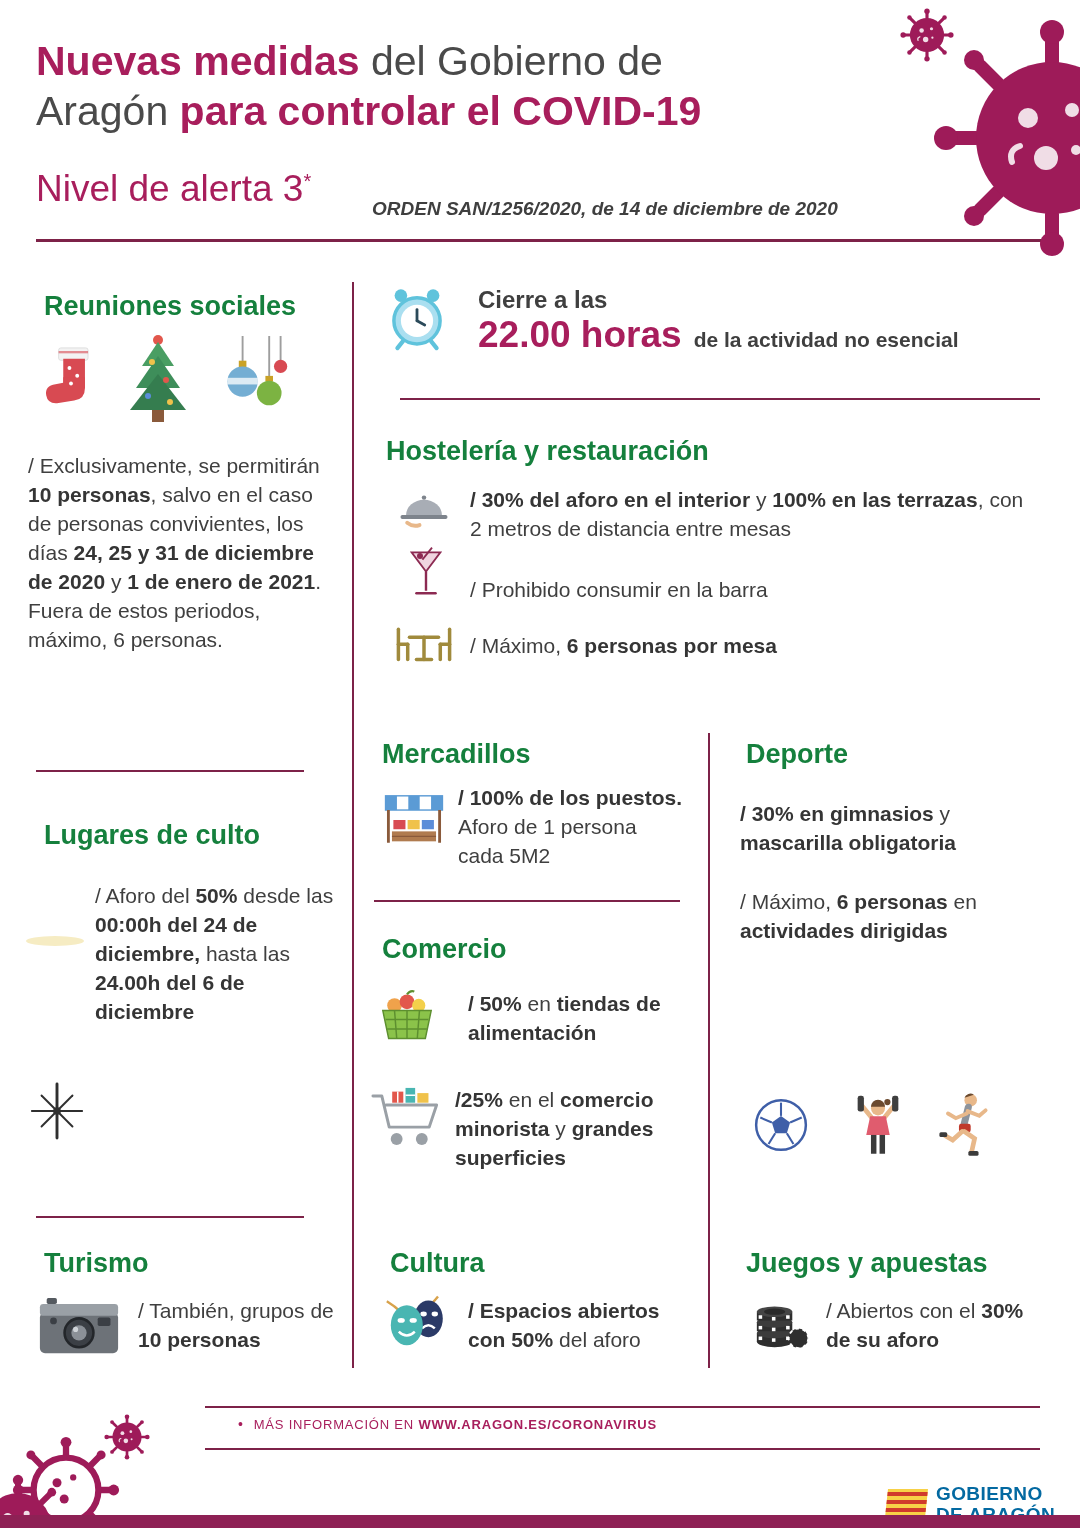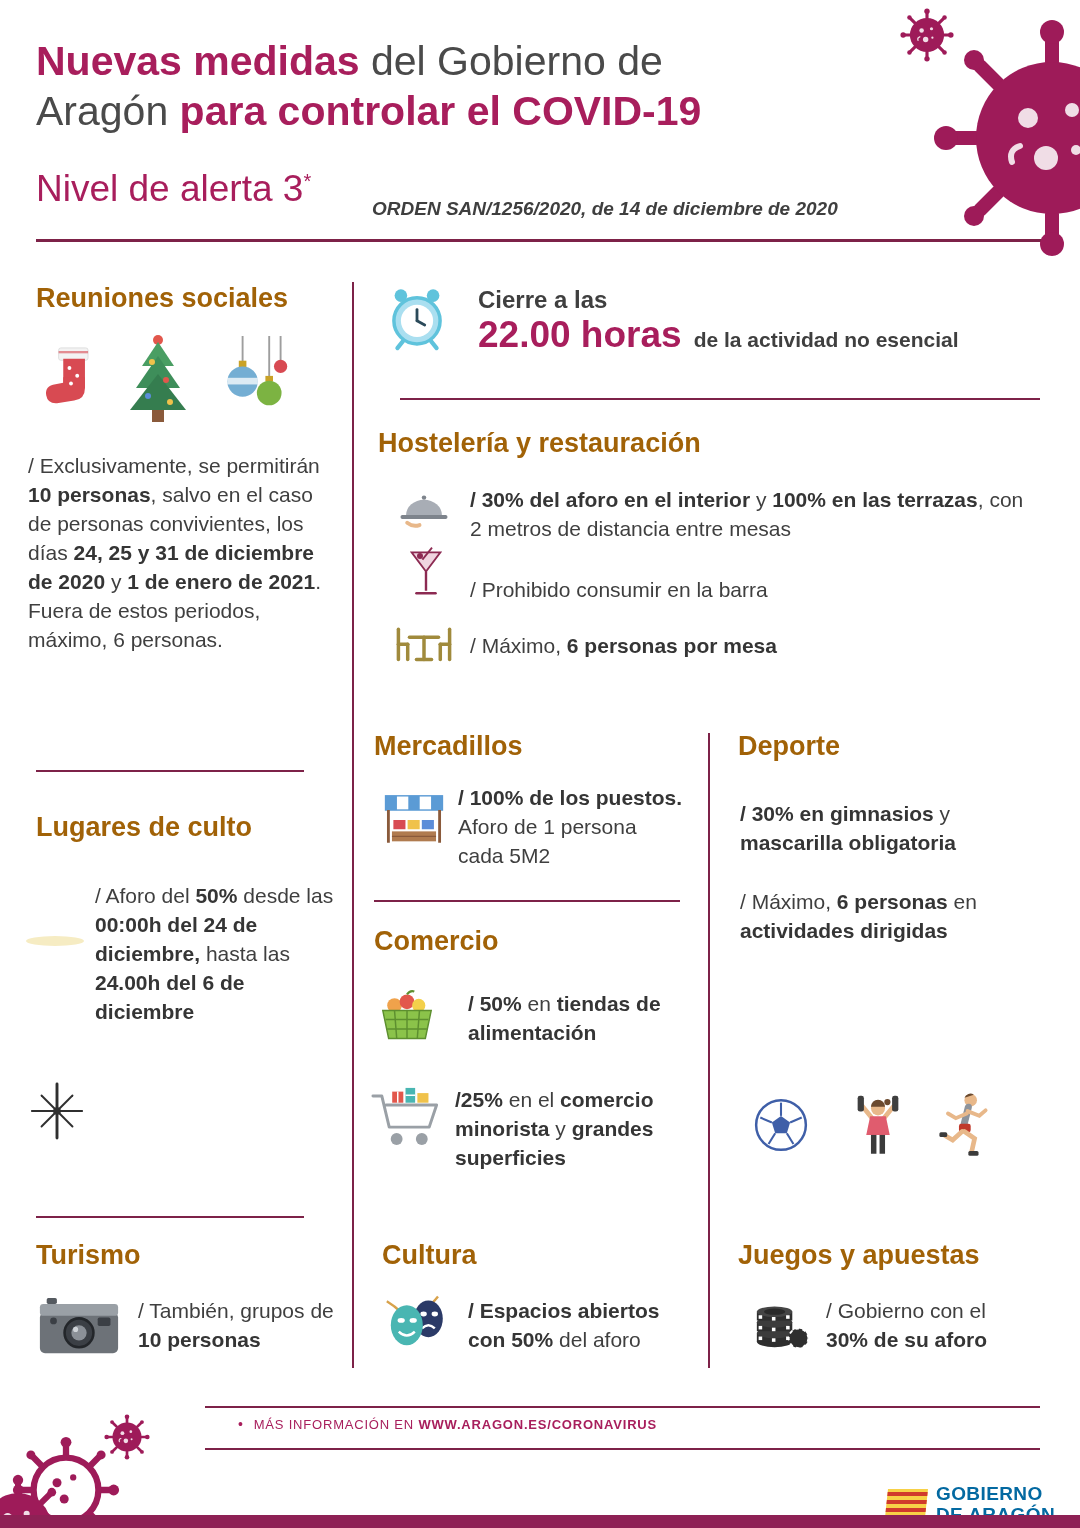--- a/index.html
+++ b/index.html
@@ -3,21 +3,21 @@
 <meta charset="utf-8">
 <style>
   html,body{margin:0;padding:0;background:#e9e9e9;}
   .page{
     position:relative; width:1080px; height:1528px; margin:0 auto;
     background:#ffffff; overflow:hidden;
     font-family:"Liberation Sans", sans-serif; color:#3f3f3f;
   }
   .mg{color:#a81e5c;font-weight:800;}
   .dk{color:#4a4a4a;font-weight:400;}
-  .sec-h{position:absolute;font-size:27px;font-weight:800;color:#a16207;margin:0;}
+  .sec-h{position:absolute;font-size:27px;font-weight:800;color:#15803d;margin:8px;}
   .txt{position:absolute;font-size:21px;line-height:1.38;color:#3f3f3f;margin:0;}
   .txt b{font-weight:700;color:#353535;}
   .hr{position:absolute;height:2px;background:#7d2248;}
   .vr{position:absolute;width:2px;background:#7d2248;}
   .ic{position:absolute;display:block;}
   .ic svg{display:block;width:100%;height:100%;}
   .closure-prefix{position:absolute;font-size:24px;font-weight:700;color:#3f3f3f;}
   .closure-line{position:absolute;white-space:nowrap;}
   .closure-time{font-size:37px;font-weight:800;color:#a81e5c;}
   .closure-suffix{font-size:21px;font-weight:700;color:#3f3f3f;margin-left:12px;}
@@ -521,21 +521,21 @@
     <b>/ Espacios abiertos con 50%</b><span> del aforo</span>
   </p>
 
   <h2 class="sec-h" style="left:738px;top:1240px;">Juegos y apuestas</h2>
   <span class="ic" style="left:748px;top:1294px;width:62px;height:62px;">
     <svg viewBox="0 0 70 70">
         <use href="#sym-chips"></use>
       </svg>
   </span>
   <p class="txt" style="left:826px;top:1297px;width:200px;">
-    <span>/ Gobierno con el </span><b>30% de su aforo</b>
+    <span>/ Abiertos con el </span><b>30% de su aforo</b>
   </p>
 
   <span class="ic virus-maroon" style="left:12px;top:1436px;width:108px;height:108px;">
     <svg viewBox="0 0 120 120">
         <use href="#sym-virus-outline"></use>
       </svg>
   </span>
   <span class="ic virus-maroon" style="left:104px;top:1414px;width:46px;height:46px;">
     <svg viewBox="0 0 120 120">
         <use href="#sym-virus-solid"></use>

